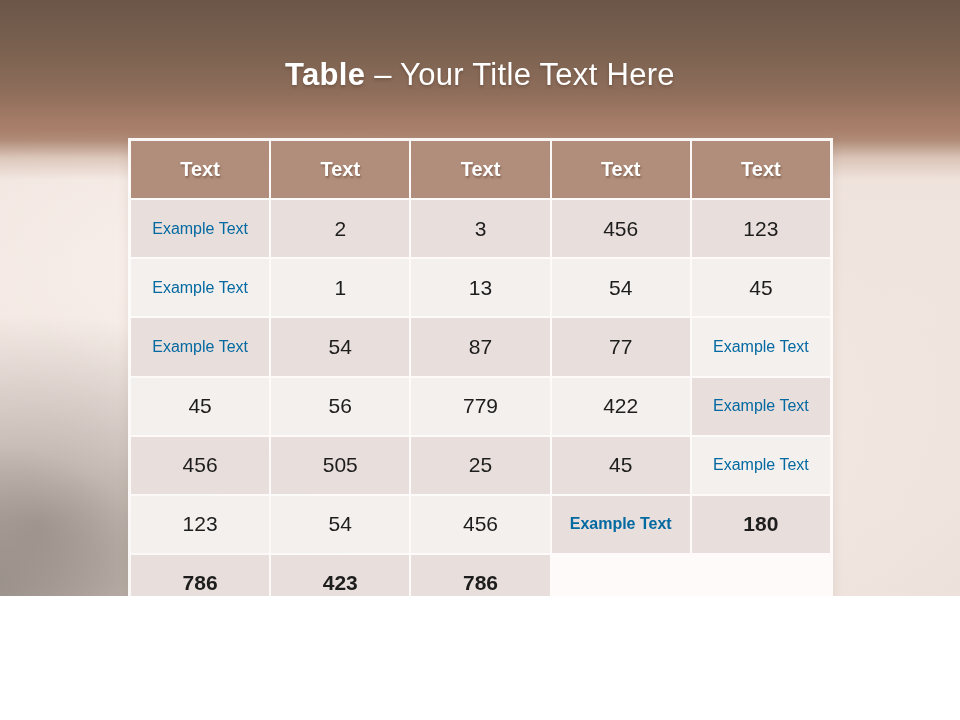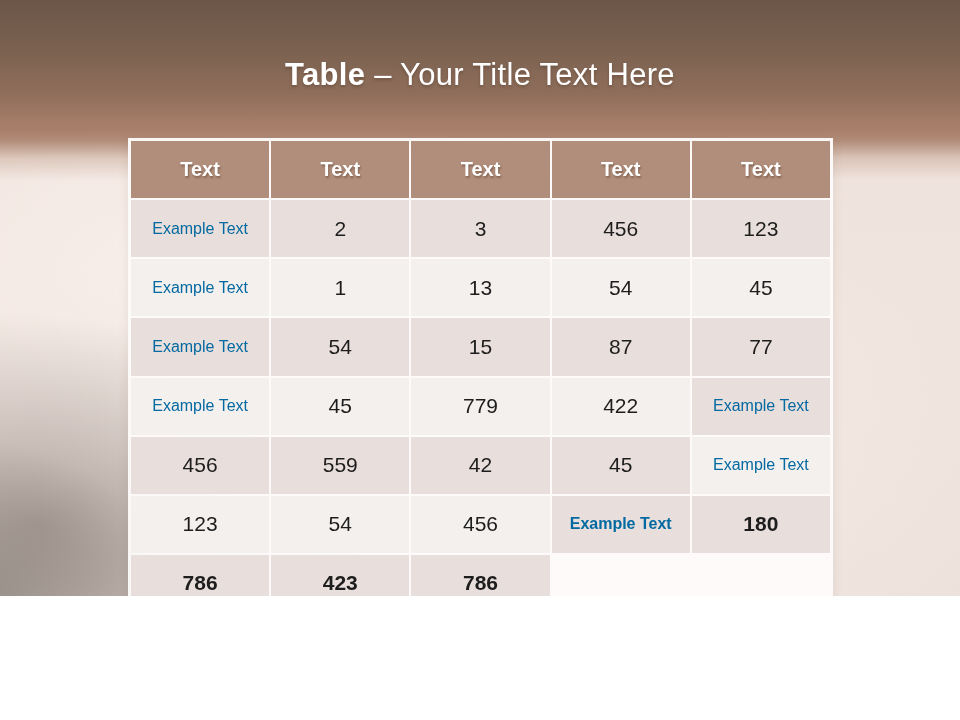--- a/index.html
+++ b/index.html
@@ -67,31 +67,31 @@
       <div class="cell num odd">3</div>
       <div class="cell num odd">456</div>
       <div class="cell num odd">123</div>
       <div class="cell label even">Example Text</div>
       <div class="cell num even">1</div>
       <div class="cell num even">13</div>
       <div class="cell num even">54</div>
       <div class="cell num even">45</div>
       <div class="cell label odd">Example Text</div>
       <div class="cell num odd">54</div>
-      <div class="cell num odd">15</div>
       <div class="cell num odd">87</div>
       <div class="cell num odd">77</div>
       <div class="cell label even">Example Text</div>
       <div class="cell num even">45</div>
+      <div class="cell num even">56</div>
       <div class="cell num even">779</div>
       <div class="cell num even">422</div>
       <div class="cell label odd">Example Text</div>
       <div class="cell num odd">456</div>
-      <div class="cell num odd">559</div>
-      <div class="cell num odd">42</div>
+      <div class="cell num odd">505</div>
+      <div class="cell num odd">25</div>
       <div class="cell num odd">45</div>
       <div class="cell label even">Example Text</div>
       <div class="cell num even">123</div>
       <div class="cell num even">54</div>
       <div class="cell num even">456</div>
       <div class="cell label odd boldrow">Example Text</div>
       <div class="cell num odd boldrow">180</div>
       <div class="cell num odd boldrow">786</div>
       <div class="cell num odd boldrow">423</div>
       <div class="cell num odd boldrow">786</div>

